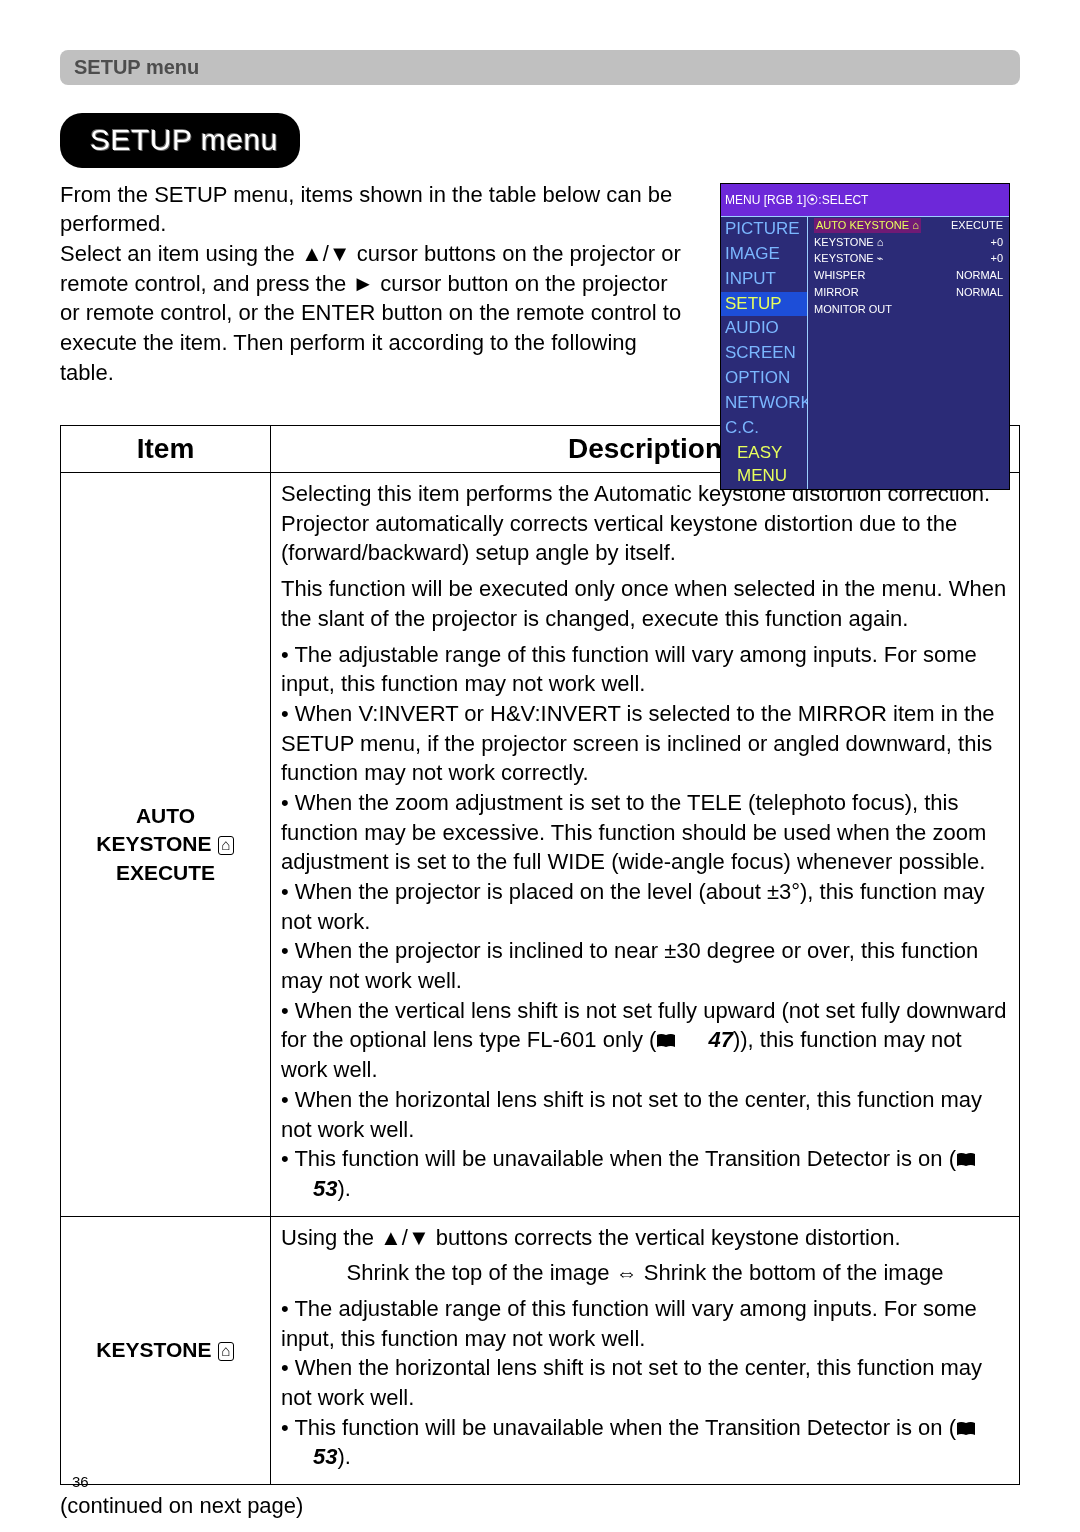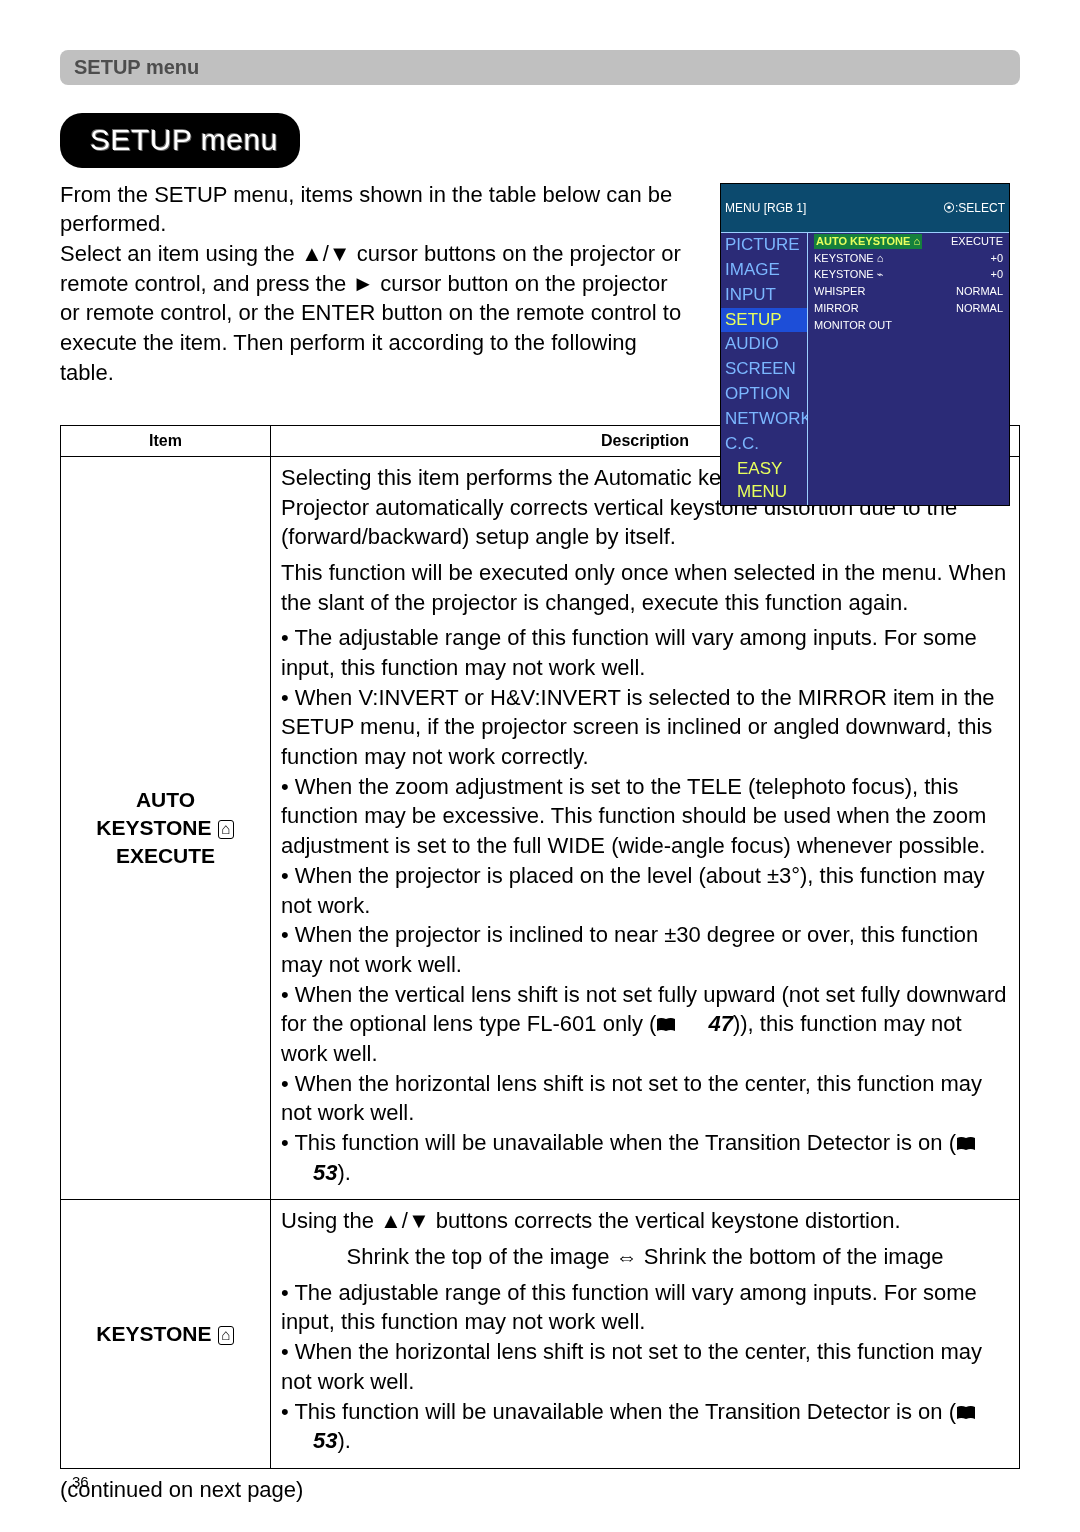--- a/index.html
+++ b/index.html
@@ -3,33 +3,33 @@
 <meta charset="utf-8">
 <style>
   * { box-sizing: border-box; margin: 0; padding: 0; }
   body { font-family: Arial, Helvetica, sans-serif; background: #fff; width: 1080px; height: 1532px; position: relative; padding: 50px 60px; font-size: 22px; line-height: 1.35; }
   .header-bar { background: #c0c0c0; border-radius: 8px; padding: 4px 14px; font-weight: bold; color: #4d4d4d; font-size: 20px; margin-bottom: 28px; }
   .title-pill { display: inline-block; background: #000; color: #fff; border-radius: 22px; padding: 7px 22px 7px 30px; font-size: 30px; margin-bottom: 12px; text-shadow: 1px 1px 0 #666, -1px -1px 0 #666; letter-spacing: .5px; }
   .intro-wrap { position: relative; }
   .intro-text { width: 625px; }
   .intro-text p { margin-bottom: 0; }
   .menu-shot { position: absolute; right: 10px; top: 3px; width: 290px; border: 1px solid #000; background: #2b2b77; font-size: 12px; font-family: Arial, sans-serif; }
-  .menu-shot .ms-head { display: flex; justify-content: space-between; background: #0c4a6e; color: #fff; padding: 16px 4px; border-bottom: 1px solid #9cd0ff; }
+  .menu-shot .ms-head { display: flex; justify-content: flex-start; background: #6d28d9; color: #fff; padding: 8px 4px; border-bottom: 1px solid #9cd0ff; }
   .ms-body { display: flex; }
   .ms-side { width: 86px; }
   .ms-side div { color: #7bb7ff; padding: 1px 4px; font-size: 17px; }
   .ms-side .sel { background: #1d4ed8; color: #e8ff5d; }
   .ms-side .em { color: #e8ff5d; padding-left: 16px; }
   .ms-main { flex: 1; background: #2b2b77; border-left: 1px solid #9cd0ff; }
   .ms-row { display: flex; justify-content: space-between; color: #fff; padding: 1px 6px; font-size: 11px; }
-  .ms-row.sel span:first-child { background: #15803d; color: #e8ff5d; padding: 0 2px; font-weight: bold; }
+  .ms-row.sel span:first-child { background: #701a75; color: #e8ff5d; padding: 0 2px; }
   .keycap-icon { display: inline-block; border: 1px solid #000; border-radius: 3px; font-size: 0.74em; line-height: 1; padding: 0 2px 1px 2px; vertical-align: 1px; margin: 0 1px; }
   table.main-table { width: 100%; border-collapse: collapse; margin-top: 38px; }
   table.main-table th, table.main-table td { border: 1.5px solid #000; padding: 6px 10px; vertical-align: top; }
-  table.main-table th { font-weight: bold; text-align: center; padding: 4px; font-size: 16px; }
+  table.main-table th { font-weight: bold; text-align: center; padding: 4px; font-size: 28px; }
   table.main-table td.item-cell { width: 210px; text-align: center; font-weight: bold; vertical-align: middle; font-size: 21px; }
   table.main-table td.desc-cell p { margin-bottom: 6px; }
   table.main-table td.desc-cell .centered { text-align: center; }
   .contd { margin-top: 6px; font-size: 22px; }
   .pagenum { position: absolute; bottom: 40px; left: 72px; font-size: 15px; }
   .book-icon { display:inline-block; width: 20px; height: 16px; position:relative; vertical-align:-2px; }
   .book-icon svg { width:20px; height:16px; }
   .bold-italic { font-weight: bold; font-style: italic; margin-left: 32px; }
 </style>
 </head>

